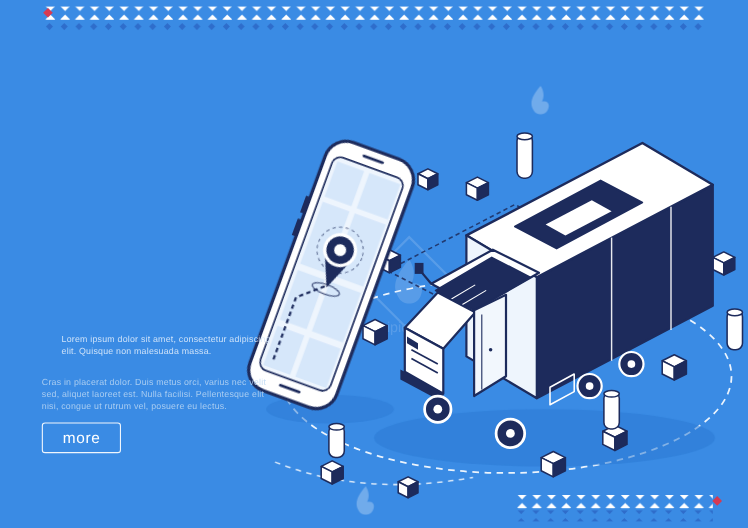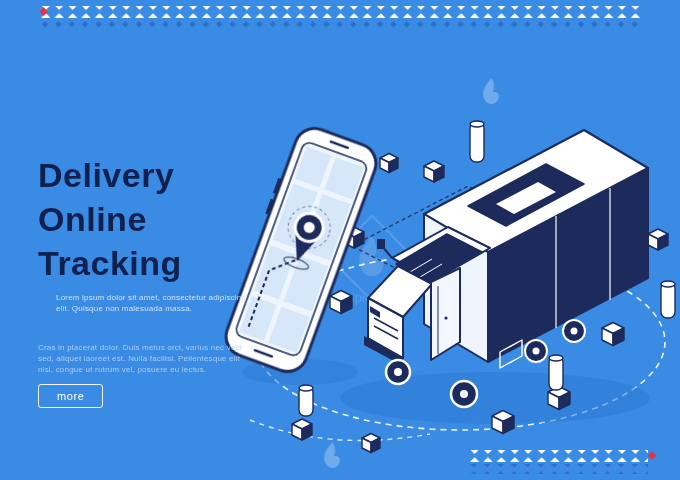--- a/index.html
+++ b/index.html
@@ -14,26 +14,26 @@
   .title{
     position:absolute;left:38px;top:130px;width:230px;
     font-weight:800;font-size:34px;line-height:44px;
     color:#10204f;letter-spacing:.5px;
   }
   .title span{display:block;}
   .para{
     position:absolute;color:#d9e9fb;font-size:8px;line-height:11px;
     letter-spacing:.2px;
   }
-  .para-1{left:56px;top:284px;width:200px;opacity:.92;}
+  .para-1{left:56px;top:295px;width:200px;opacity:.92;}
   .para-2{left:38px;top:334px;width:212px;color:#bcd8f4;opacity:.85;}
   .more-btn{
     position:absolute;left:38px;top:384px;
     background:transparent;border:1px solid rgba(255,255,255,.92);
-    border-radius:3px;color:#fff;font-size:11px;letter-spacing:.6px;
+    border-radius:3px;color:#fff;font-size:14px;letter-spacing:.6px;
     padding:5px 18px;cursor:pointer;font-family:"Liberation Sans",sans-serif;
   }
 </style>
 </head>
 <body>
 
 <div class="stage">
 
   <svg class="illo" viewBox="0 0 680 480" aria-hidden="true">
     <defs>
@@ -190,23 +190,18 @@
       <g fill="#ffffff">
         <rect x="549" y="356" width="14" height="34" rx="6"></rect>
           <ellipse cx="556" cy="358" rx="7" ry="3"></ellipse>
         <rect x="299" y="386" width="14" height="30" rx="6"></rect>
           <ellipse cx="306" cy="388" rx="7" ry="3"></ellipse>
       </g>
     </g>
   </svg>
 
   <div class="content">
-    <h1 class="title">
-      <span>Delivery</span>
-      <span>Online</span>
-      <span>Tracking</span>
-    </h1>
     <p class="para para-1">Lorem ipsum dolor sit amet, consectetur adipiscing elit. Quisque non malesuada massa.</p>
     <p class="para para-2">Cras in placerat dolor. Duis metus orci, varius nec velit sed, aliquet laoreet est. Nulla facilisi. Pellentesque elit nisi, congue ut rutrum vel, posuere eu lectus.</p>
     <button class="more-btn">more</button>
   </div>
 
 </div>
 
 </body></html>

